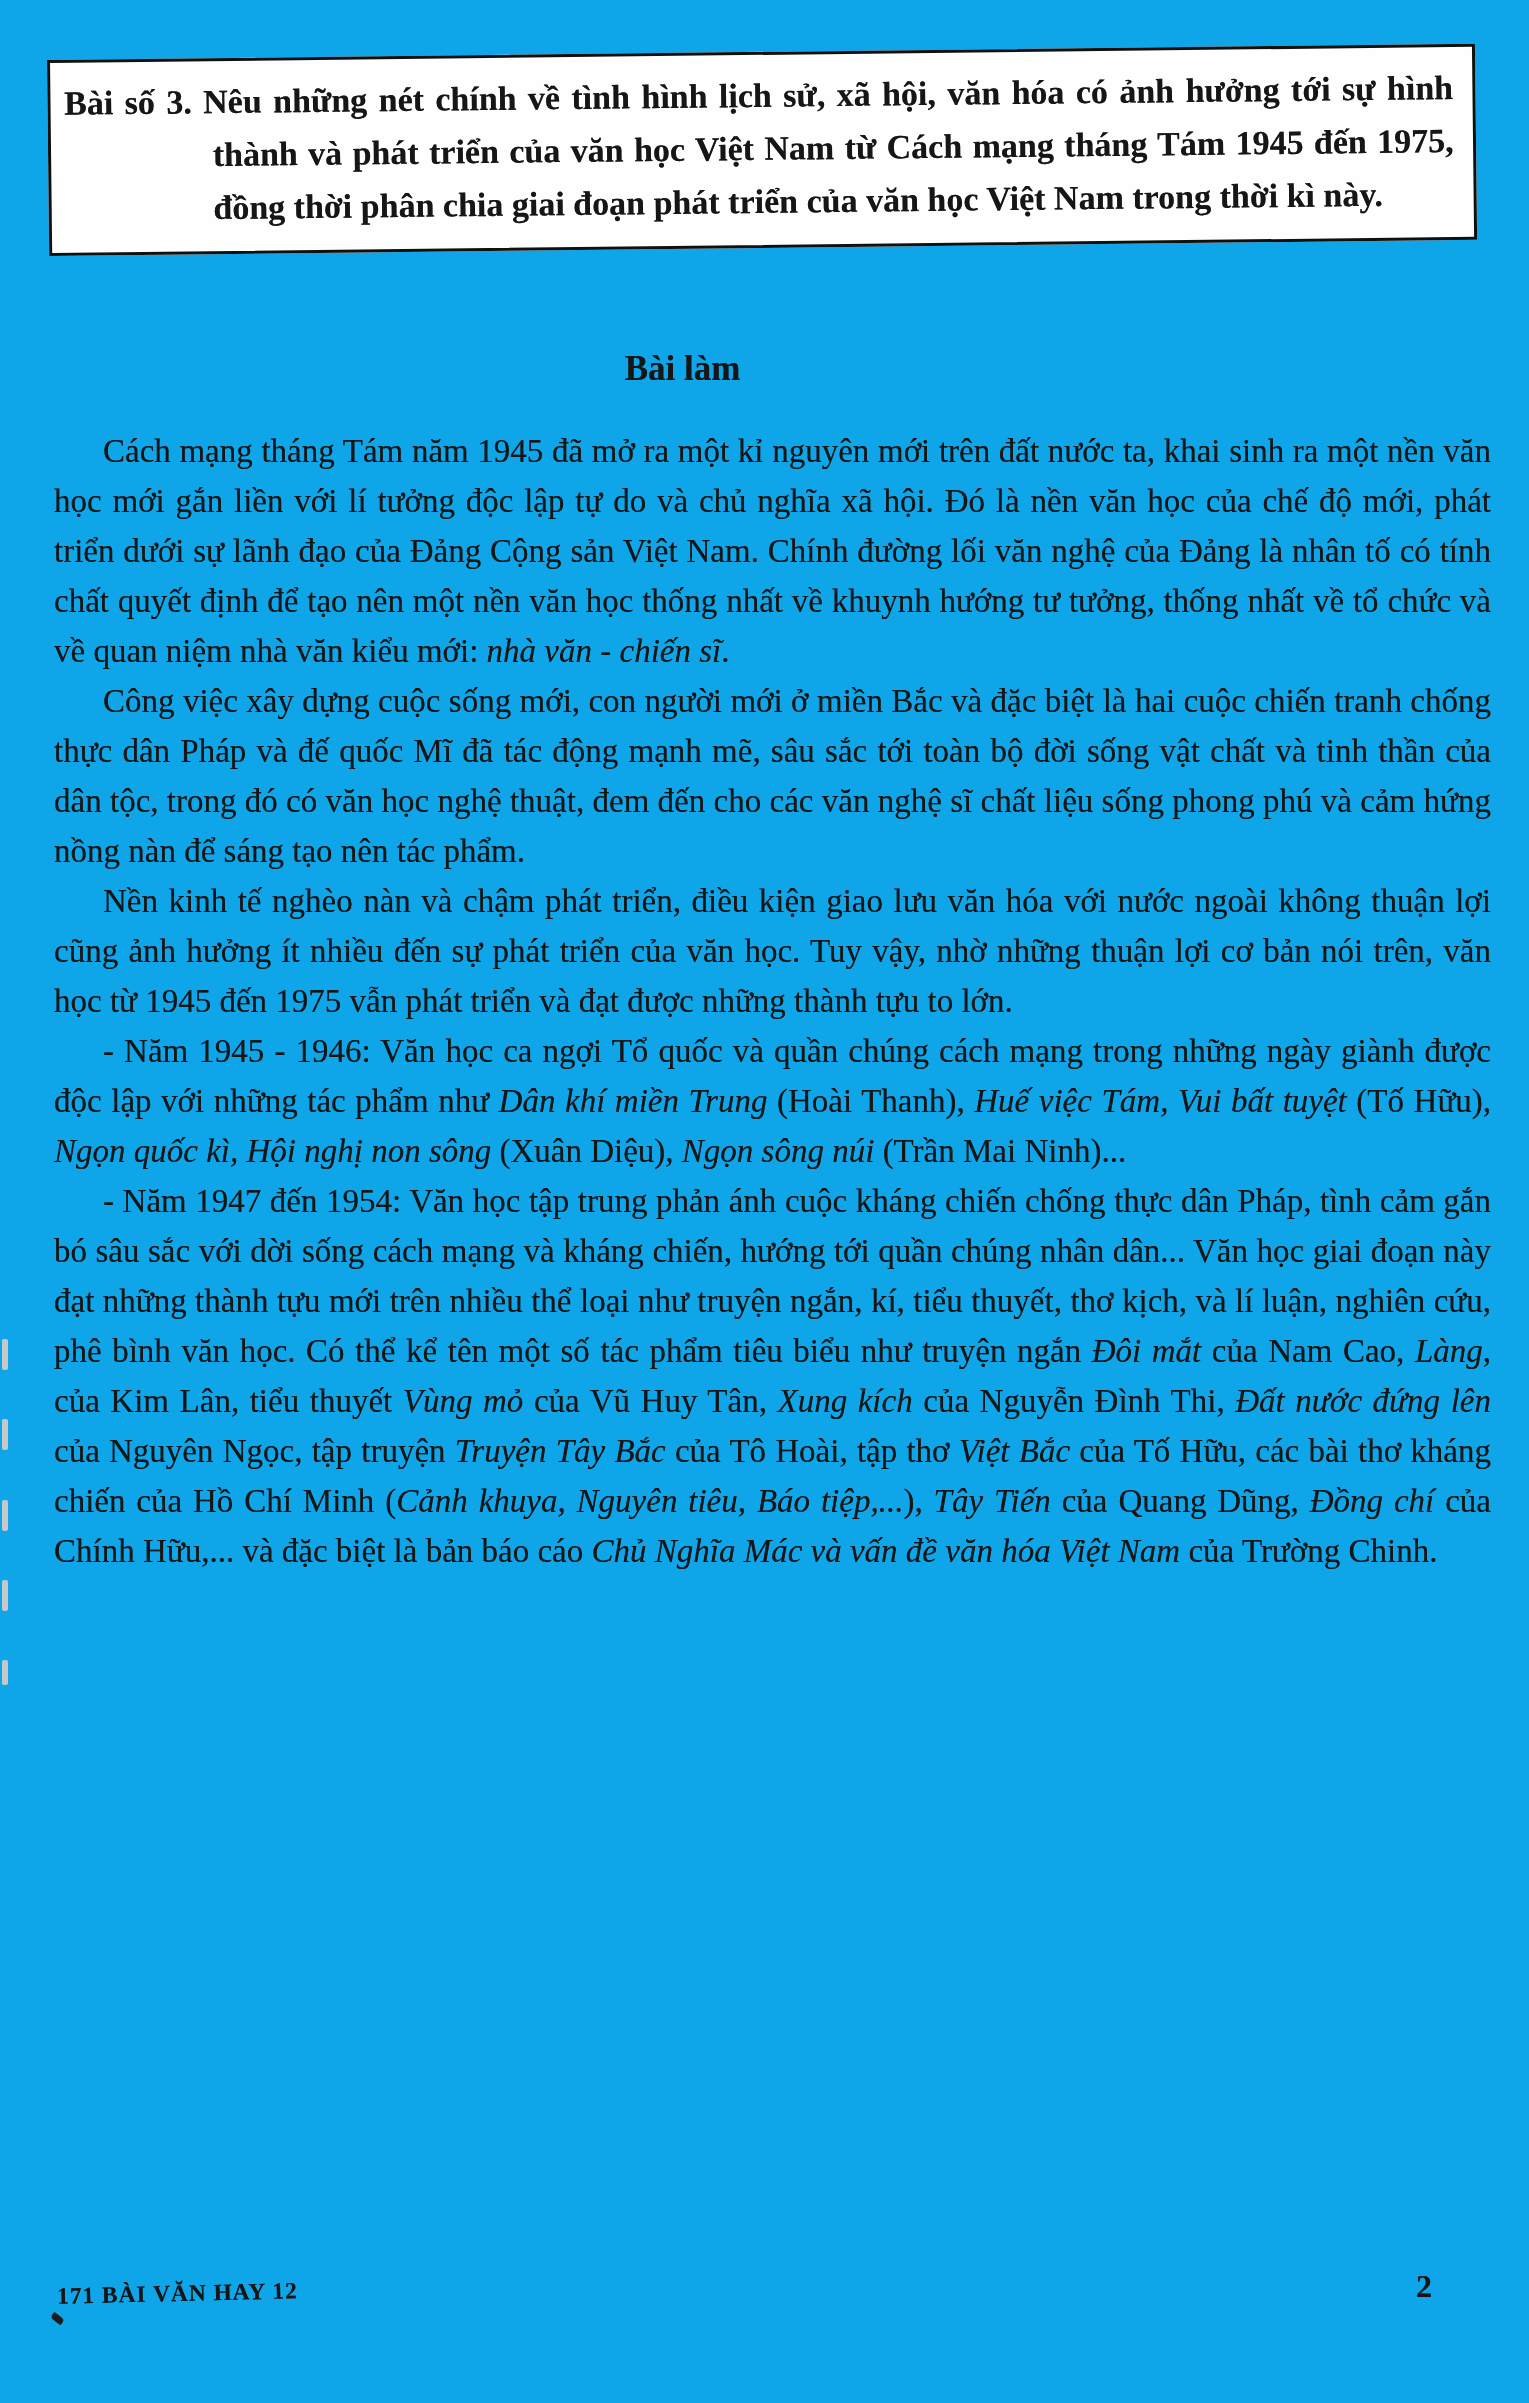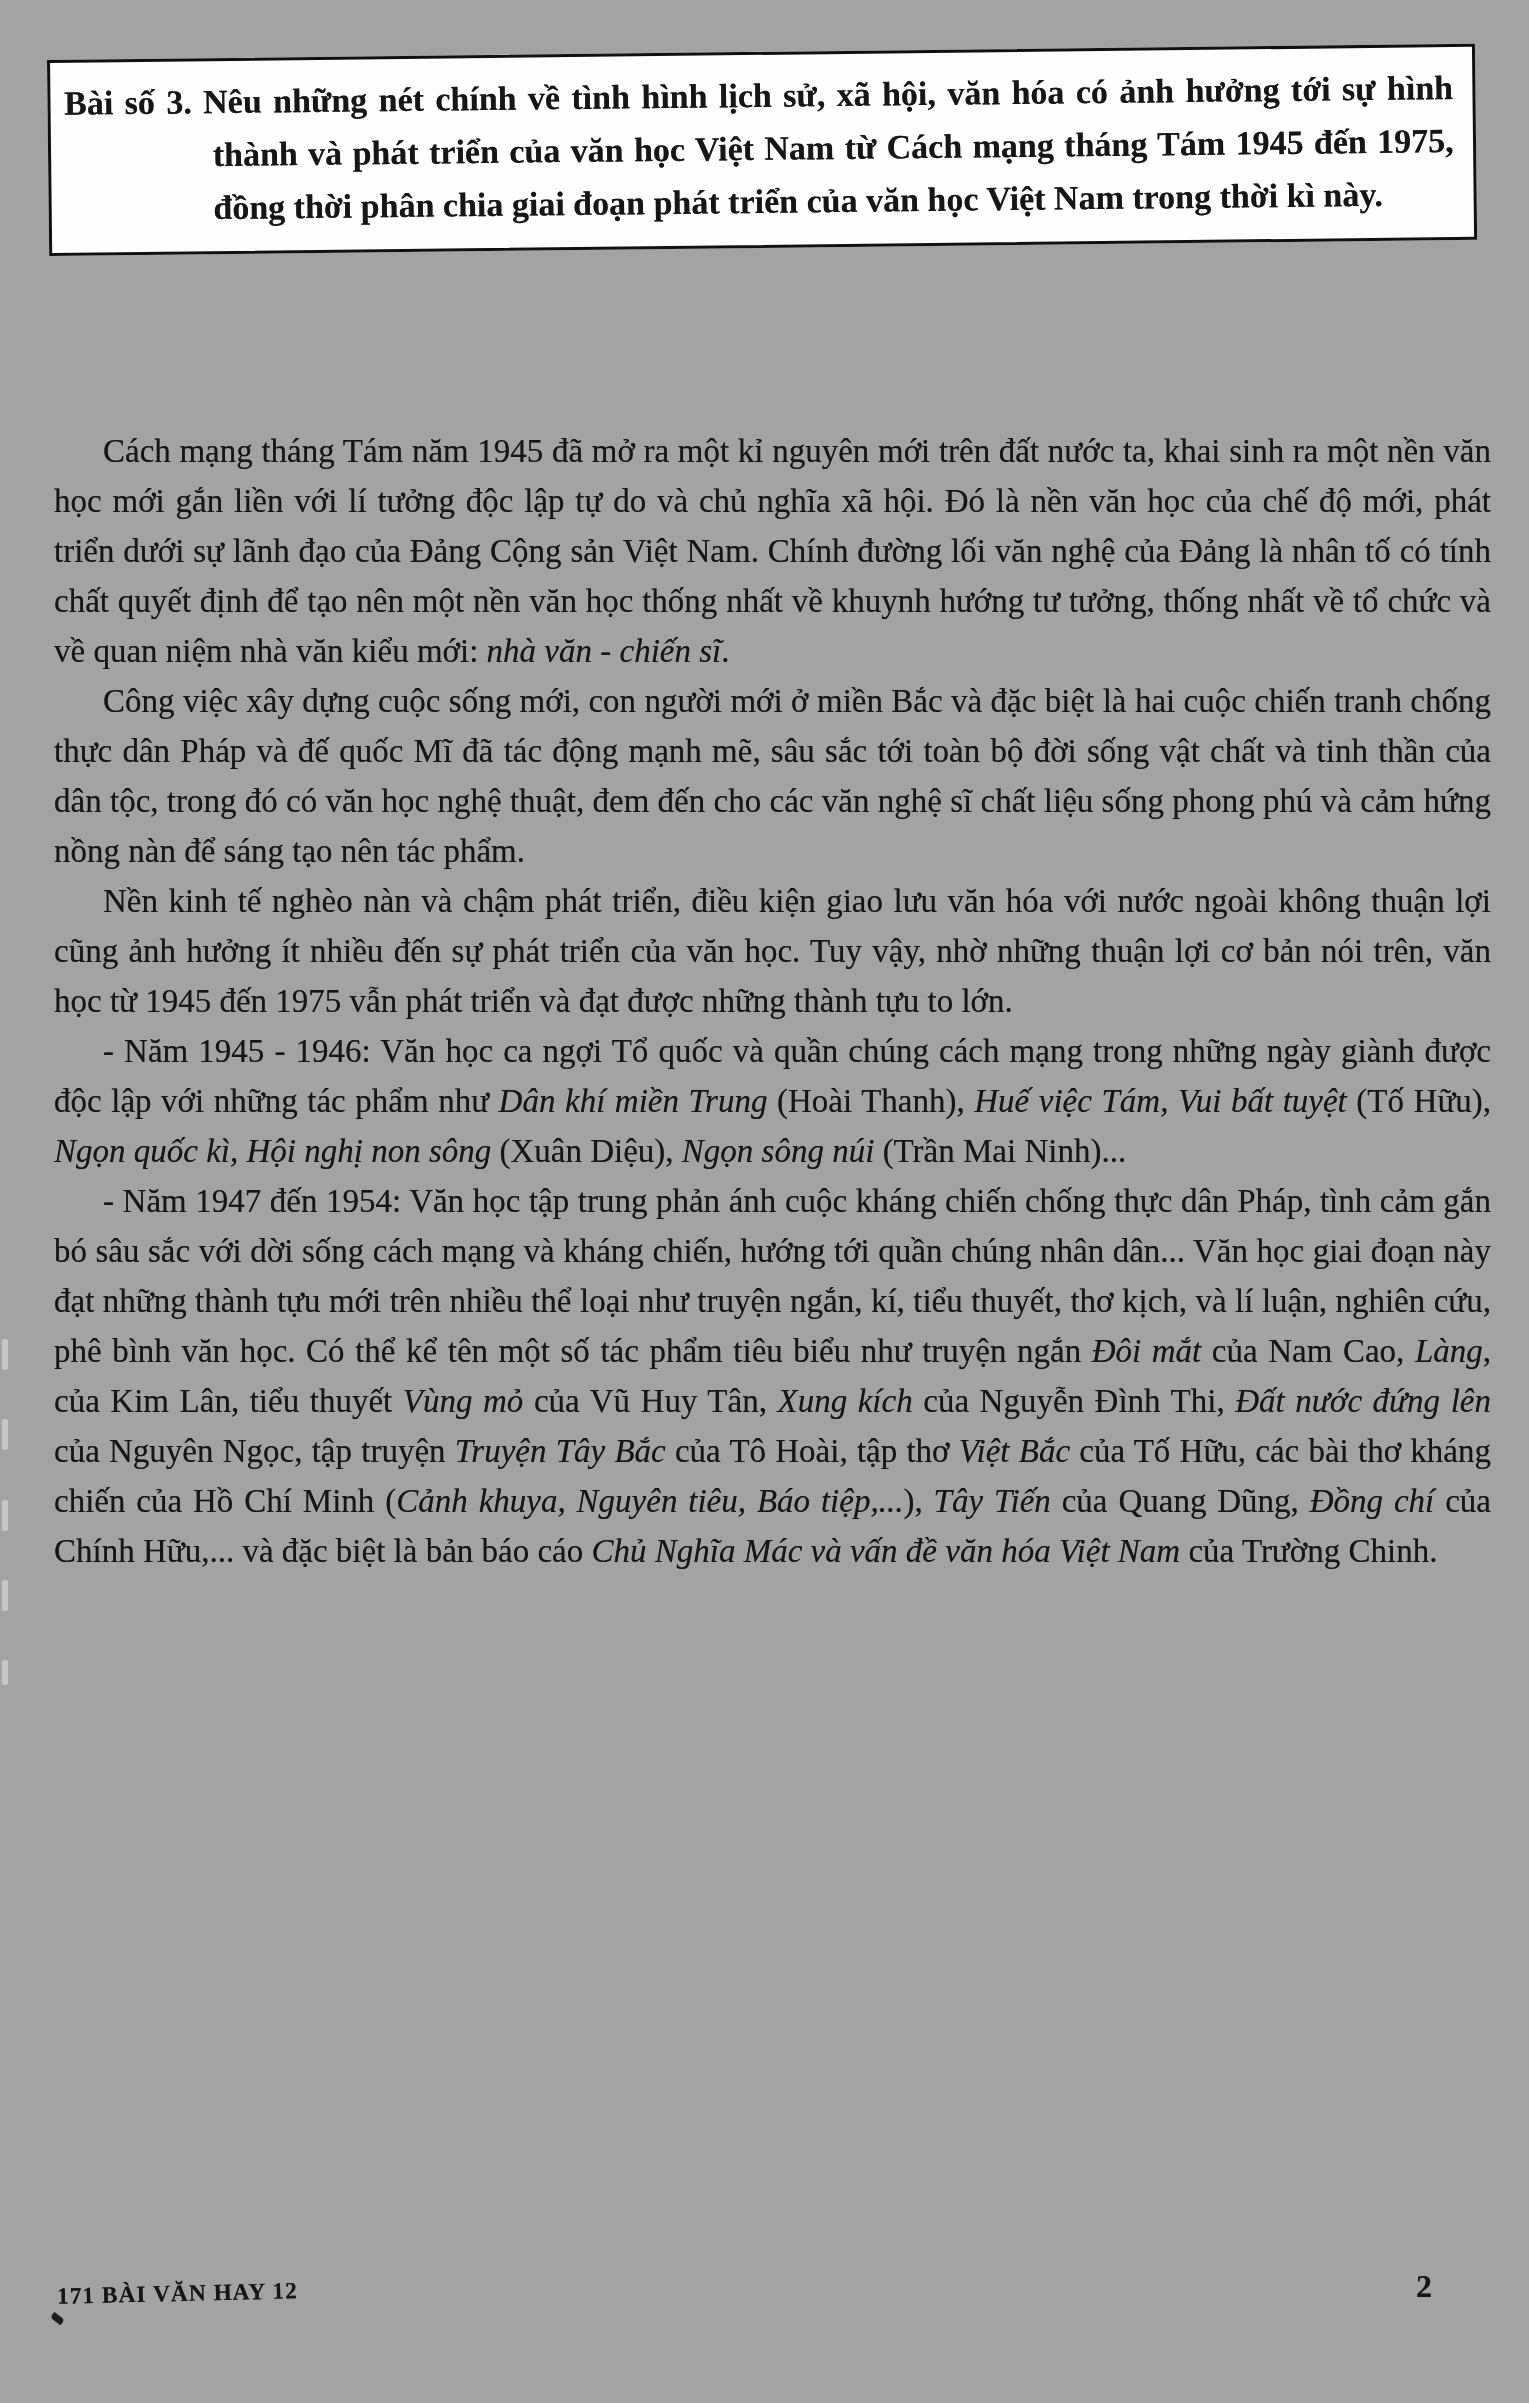--- a/index.html
+++ b/index.html
@@ -6,21 +6,21 @@
   body {
     width: 1529px; height: 2403px;
     background: #ffffff;
     font-family: "Liberation Serif", serif;
     color: #161616;
     position: relative;
     overflow: hidden;
   }
   .page {
     position: absolute; inset: 0;
-    background: #a3a3a3;
+    background: #0ea5e9;
   }
   
   .ink { text-shadow: 0 0 0.6px rgba(0,0,0,0.55); }
 
   .prompt-box {
     position: absolute;
     left: 47px; top: 60px;
     width: 1389px;
     border: 3.9px solid #101010;
     padding: 13.7px 19.5px 17.6px 13.7px;
@@ -99,20 +99,21 @@
 </style>
 </head>
 <body>
 
 <div class="page">
 
   <div class="prompt-box ink">
     <p><span>Bài số 3.</span><span> Nêu những nét chính về tình hình lịch sử, xã hội, văn hóa có ảnh hưởng tới sự hình thành và phát triển của văn học Việt Nam từ Cách mạng tháng Tám 1945 đến 1975, đồng thời phân chia giai đoạn phát triển của văn học Việt Nam trong thời kì này.</span></p>
   </div>
 
+  <h2 class="section-title ink">Bài làm</h2>
 
   <div class="body-text ink">
     <p>Cách mạng tháng Tám năm 1945 đã mở ra một kỉ nguyên mới trên đất nước ta, khai sinh ra một nền văn học mới gắn liền với lí tưởng độc lập tự do và chủ nghĩa xã hội. Đó là nền văn học của chế độ mới, phát triển dưới sự lãnh đạo của Đảng Cộng sản Việt Nam. Chính đường lối văn nghệ của Đảng là nhân tố có tính chất quyết định để tạo nên một nền văn học thống nhất về khuynh hướng tư tưởng, thống nhất về tổ chức và về quan niệm nhà văn kiểu mới: <i>nhà văn - chiến sĩ</i>.</p>
     <p>Công việc xây dựng cuộc sống mới, con người mới ở miền Bắc và đặc biệt là hai cuộc chiến tranh chống thực dân Pháp và đế quốc Mĩ đã tác động mạnh mẽ, sâu sắc tới toàn bộ đời sống vật chất và tinh thần của dân tộc, trong đó có văn học nghệ thuật, đem đến cho các văn nghệ sĩ chất liệu sống phong phú và cảm hứng nồng nàn để sáng tạo nên tác phẩm.</p>
     <p>Nền kinh tế nghèo nàn và chậm phát triển, điều kiện giao lưu văn hóa với nước ngoài không thuận lợi cũng ảnh hưởng ít nhiều đến sự phát triển của văn học. Tuy vậy, nhờ những thuận lợi cơ bản nói trên, văn học từ 1945 đến 1975 vẫn phát triển và đạt được những thành tựu to lớn.</p>
     <p>- Năm 1945 - 1946: Văn học ca ngợi Tổ quốc và quần chúng cách mạng trong những ngày giành được độc lập với những tác phẩm như <i>Dân khí miền Trung</i> (Hoài Thanh), <i>Huế việc Tám, Vui bất tuyệt</i> (Tố Hữu), <i>Ngọn quốc kì, Hội nghị non sông</i> (Xuân Diệu), <i>Ngọn sông núi</i> (Trần Mai Ninh)...</p>
     <p>- Năm 1947 đến 1954: Văn học tập trung phản ánh cuộc kháng chiến chống thực dân Pháp, tình cảm gắn bó sâu sắc với dời sống cách mạng và kháng chiến, hướng tới quần chúng nhân dân... Văn học giai đoạn này đạt những thành tựu mới trên nhiều thể loại như truyện ngắn, kí, tiểu thuyết, thơ kịch, và lí luận, nghiên cứu, phê bình văn học. Có thể kể tên một số tác phẩm tiêu biểu như truyện ngắn <i>Đôi mắt</i> của Nam Cao, <i>Làng</i>, của Kim Lân, tiểu thuyết <i>Vùng mỏ</i> của Vũ Huy Tân, <i>Xung kích</i> của Nguyễn Đình Thi, <i>Đất nước đứng lên</i> của Nguyên Ngọc, tập truyện <i>Truyện Tây Bắc</i> của Tô Hoài, tập thơ <i>Việt Bắc</i> của Tố Hữu, các bài thơ kháng chiến của Hồ Chí Minh (<i>Cảnh khuya, Nguyên tiêu, Báo tiệp,...</i>), <i>Tây Tiến</i> của Quang Dũng, <i>Đồng chí</i> của Chính Hữu,... và đặc biệt là bản báo cáo <i>Chủ Nghĩa Mác và vấn đề văn hóa Việt Nam</i> của Trường Chinh.</p>
   </div>
 
   <div class="footer-left ink">171 BÀI VĂN HAY 12</div>

